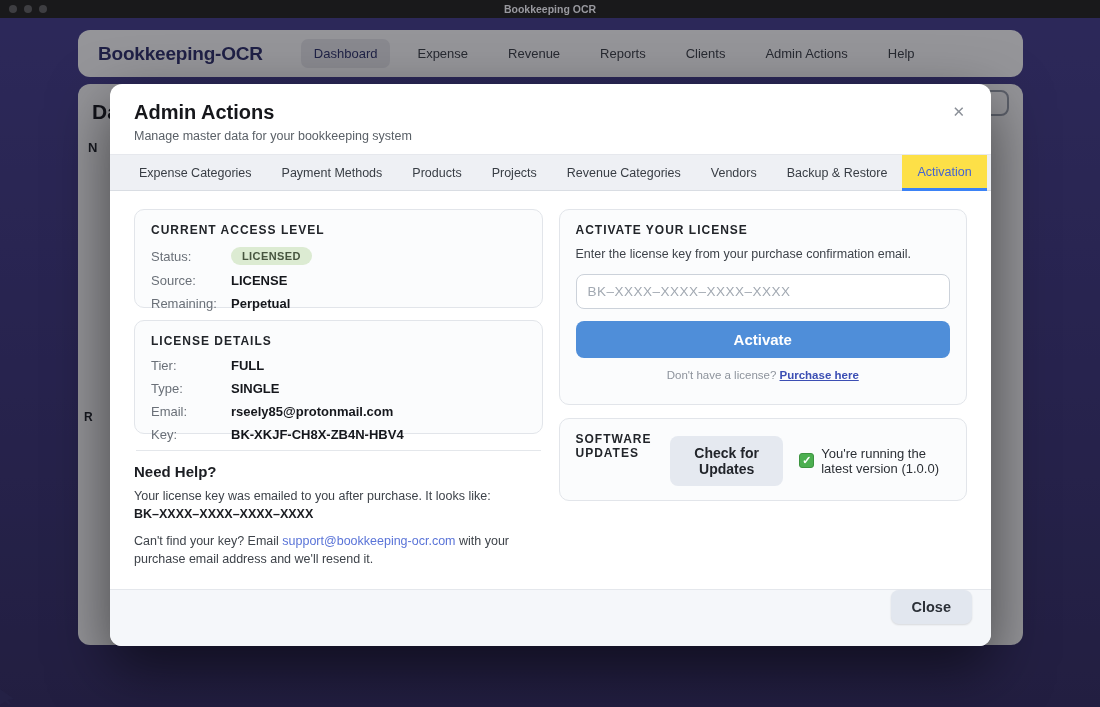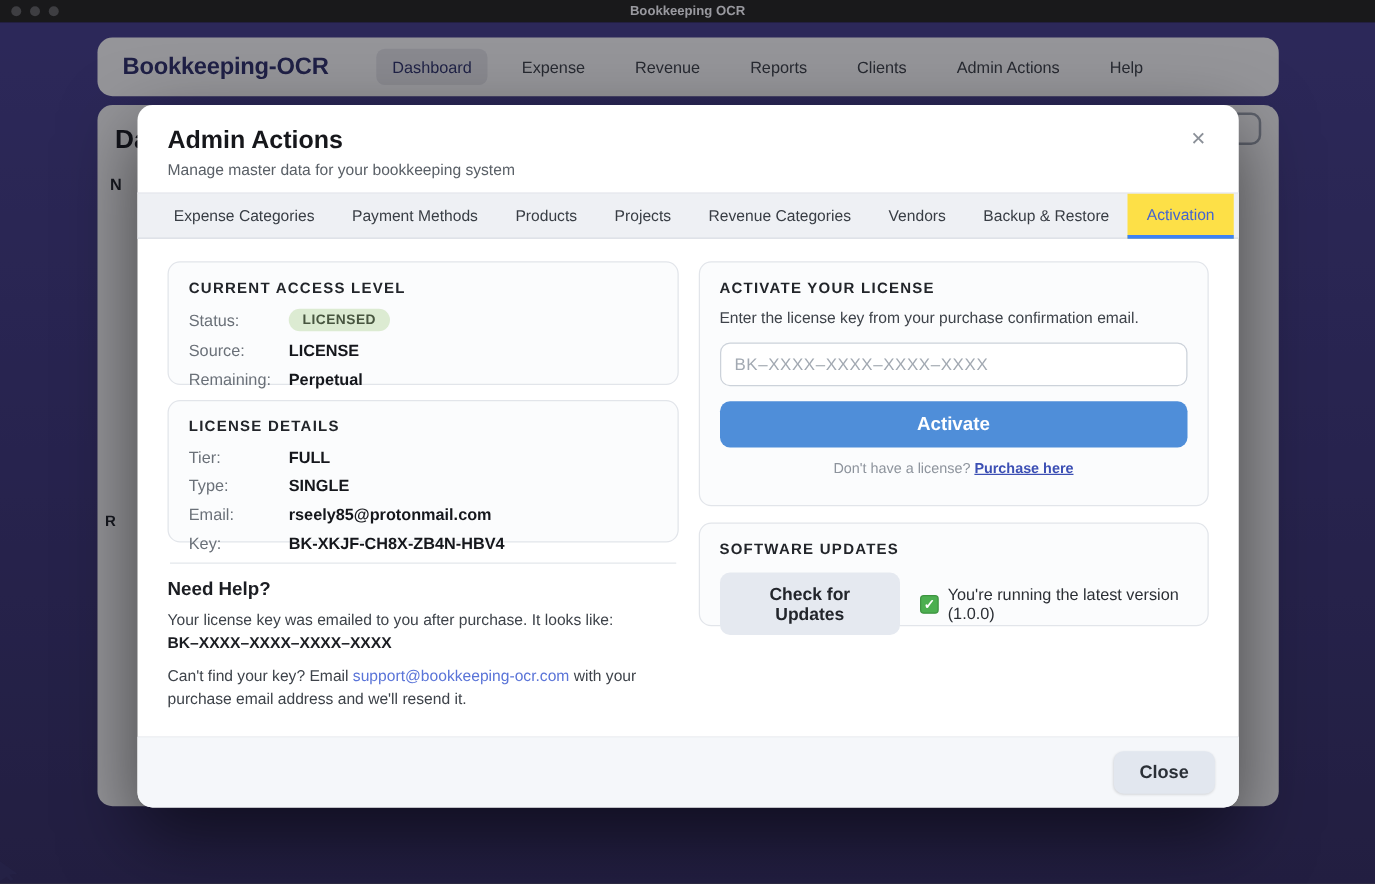--- a/index.html
+++ b/index.html
@@ -71,31 +71,31 @@
   .card-activate { height:196px; margin-bottom:13px; }
   .activate-desc { font-size:12.5px; color:#3e434a; margin-bottom:13px; }
   .key-input { width:100%; padding:9px 11px; border:1px solid #ccd2da; border-radius:8px; font-size:13.5px;
                color:#2a2e35; background:#fff; font-family:"Liberation Sans", sans-serif; letter-spacing:0.5px; }
   .key-input::placeholder { color:#a2a9b2; }
   .activate-btn { width:100%; margin-top:12px; padding:10px 0; background:#4f8ed9; border:none; border-radius:8px;
                   color:#ffffff; font-size:15px; font-weight:bold; font-family:"Liberation Sans", sans-serif; cursor:pointer; }
   .activate-note { text-align:center; margin-top:11px; font-size:11.5px; color:#8d939c; }
   .purchase-link { color:#3c4fb4; font-weight:bold; text-decoration:underline; }
 
-  .card-updates { height:83px; display:flex; flex-direction:column; }
+  .card-updates { height:83px; display:flex; flex-direction:row;justify-content:flex-end; }
   .updates-row { display:flex; align-items:center; gap:16px; margin-top:2px; }
   .updates-btn { background:#e5e9f0; border:none; border-radius:8px; padding:9px 19px; font-size:14px;
                  font-weight:bold; color:#22252b; font-family:"Liberation Sans", sans-serif; cursor:pointer; }
   .version-status { display:flex; align-items:center; gap:7px; font-size:13px; color:#2b2f35; }
   .check-box { width:15px; height:15px; background:#4caf50; border:1px solid #3d9440; border-radius:3px;
                color:#fff; font-size:11px; font-weight:bold; display:flex; align-items:center; justify-content:center; flex:none; }
 
   .modal-footer { position:absolute; left:0; bottom:0; width:100%; height:57px; background:#f5f7fa;
                   border-top:1px solid #e4e7ec; border-radius:0 0 12px 12px;
-                  display:flex; align-items:center; justify-content:flex-end; padding-right:19px; }
+                  display:flex; align-items:flex-start; justify-content:flex-end; padding-right:19px; }
   .close-btn { background:#e2e7ef; border:none; border-radius:8px; padding:9px 21px; font-size:14.5px;
                font-weight:bold; color:#2b3037; font-family:"Liberation Sans", sans-serif; cursor:pointer;
                box-shadow:0 1px 2px rgba(0,0,0,0.12); }
 
   .mouse-cursor { position:absolute; left:0px; bottom:2px; width:14px; height:16px; background:#242145;
                   clip-path:polygon(0 0, 0 100%, 38% 78%, 62% 100%, 78% 90%, 55% 68%, 100% 62%); }
 </style>
 </head>
 <body>
 

